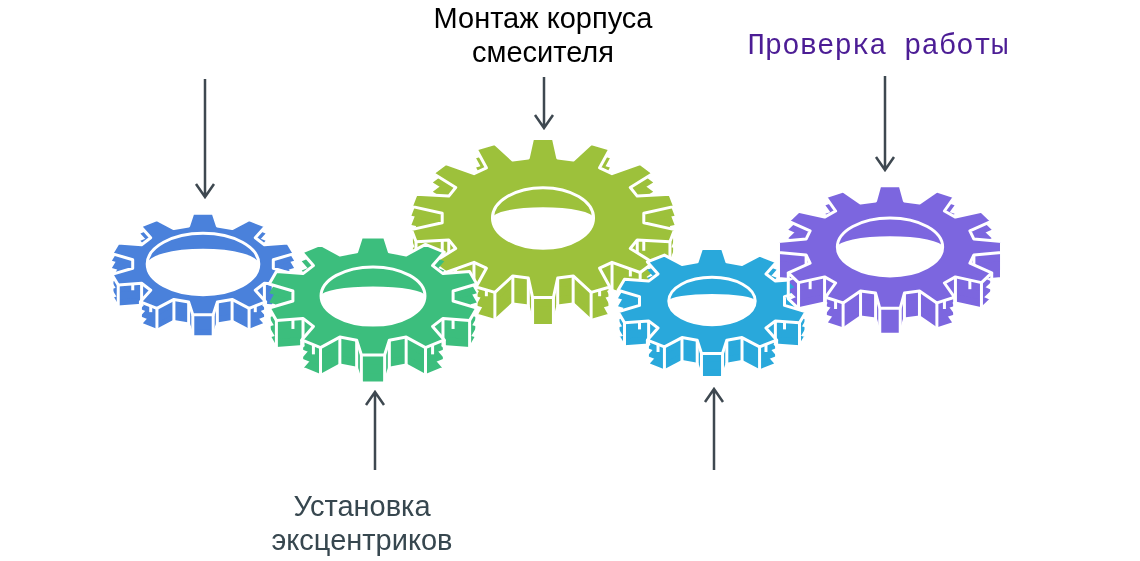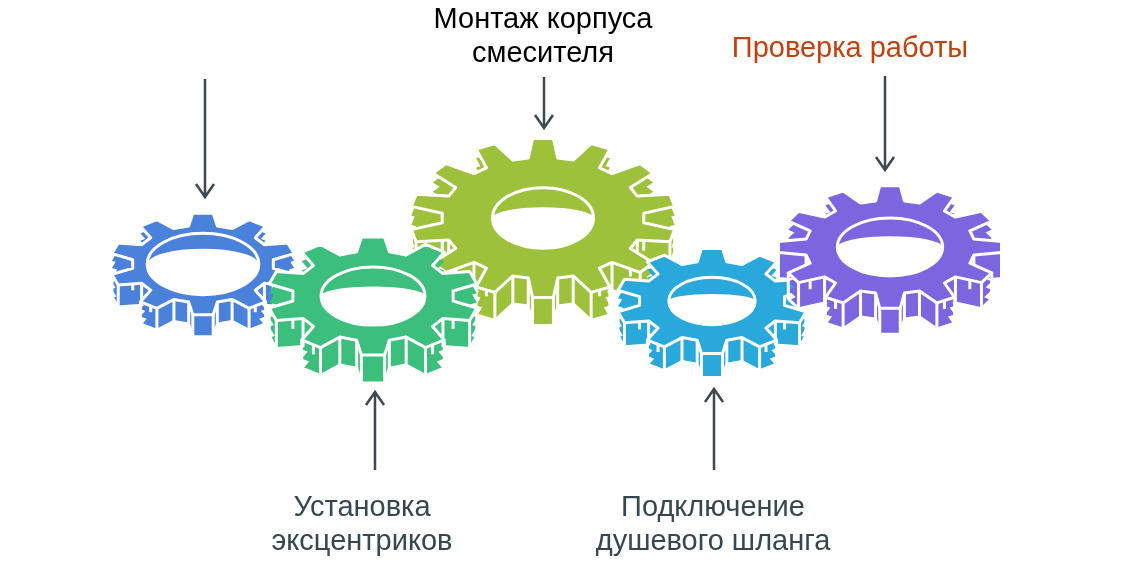--- a/index.html
+++ b/index.html
@@ -174,18 +174,16 @@
       </g>
       <path d="M205,79 L205,197 M196,184 L205,197 L214,184" fill="none" stroke="#3E4850" stroke-width="2.5"></path>
       <path d="M544,77 L544,128 M535,115 L544,128 L553,115" fill="none" stroke="#3E4850" stroke-width="2.5"></path>
       <path d="M885,76 L885,170 M876,157 L885,170 L894,157" fill="none" stroke="#3E4850" stroke-width="2.5"></path>
       <path d="M375,470 L375,392 M366,405 L375,392 L384,405" fill="none" stroke="#3E4850" stroke-width="2.5"></path>
       <path d="M714,470 L714,389 M705,402 L714,389 L723,402" fill="none" stroke="#3E4850" stroke-width="2.5"></path>
     </svg>
 
   <div class="label" style="left: 393px; top: 1px; color: #000000;">Монтаж корпуса
 смесителя</div>
-  <div class="label" style="left: 700px; top: 30px; color: #c2410c;">Проверка работы</div>
+  <div class="label" style="left: 728px; top: 30px; color: #4c1d95; font-family: Liberation Mono, monospace;">Проверка работы</div>
   <div class="label" style="left: 212px; top: 489px; color: rgb(55, 71, 79);">Установка
 эксцентриков</div>
-  <div class="label" style="left: 563px; top: 489px; color: rgb(55, 71, 79);">Подключение
-душевого шланга</div>
 </div>
 
 </body></html>

